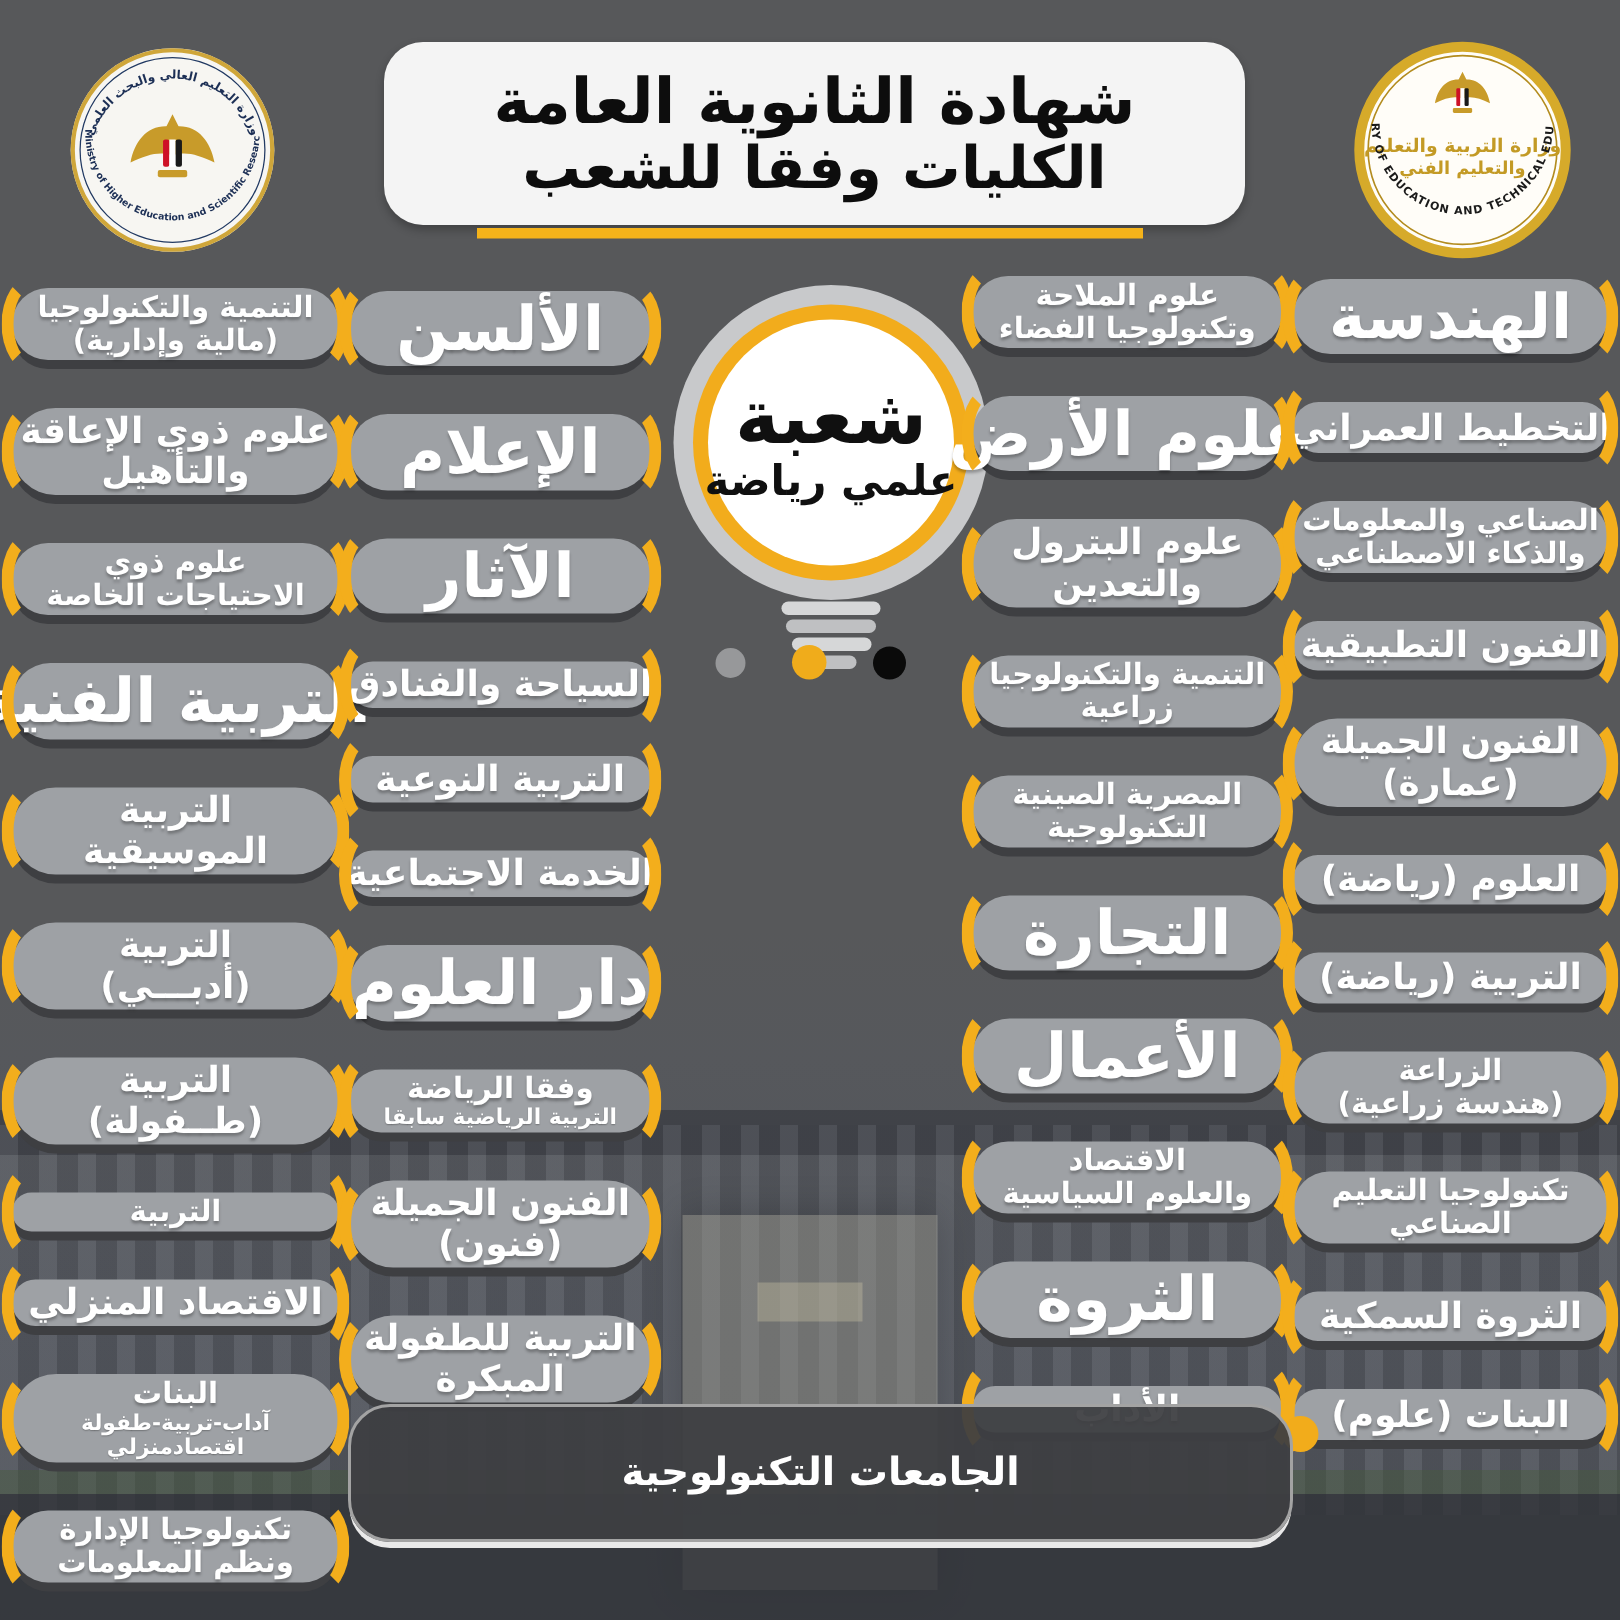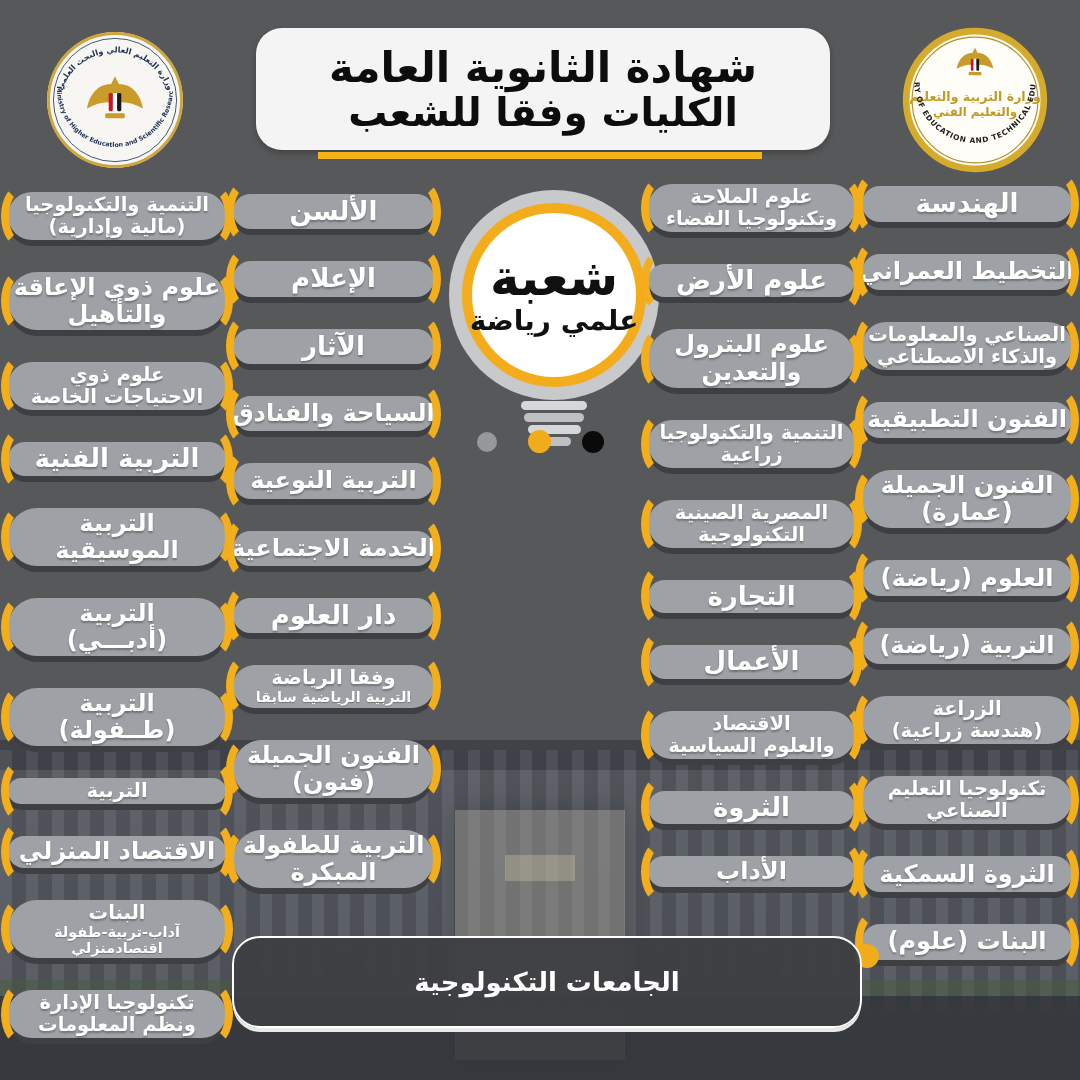--- a/index.html
+++ b/index.html
@@ -57,33 +57,33 @@
   .col{position:absolute;display:flex;flex-direction:column;justify-content:space-between;z-index:3;}
   .col-1{left:8px;  top:176px;width:218px;height:796px;}
   .col-2{left:233px;top:178px;width:201px;height:726px;}
   .col-3{left:648px;top:168px;width:207px;height:734px;}
   .col-4{left:862px;top:170px;width:210px;height:806px;}
   .pill{position:relative;flex:1 1 0;margin:16px 0;background:#9EA1A5;border-radius:40px;
         box-shadow:0 6px 0 #3e3f42;display:flex;flex-direction:column;align-items:center;justify-content:center;
         color:#ffffff;text-align:center;padding:2px 16px;}
   .pill .line{font-weight:bold;line-height:1.13;direction:rtl;white-space:nowrap;
               text-shadow:0 2px 2px rgba(0,0,0,.28);}
-  .pill.xl .line{font-size:26px;}
+  .pill.xl .line{font-size:41px;}
   .pill.lg .line{font-size:24px;}
   .pill.md .line{font-size:19.5px;}
   .pill .sub{font-size:14.5px;font-weight:bold;line-height:1.12;direction:rtl;
              text-shadow:0 1px 1px rgba(0,0,0,.28);}
   .pill::before{content:"";position:absolute;left:-7px;top:50%;transform:translateY(-50%);
                 width:25px;height:48px;border:8px solid transparent;border-left-color:#F3AE1C;border-radius:50%;}
   .pill::after{content:"";position:absolute;right:-7px;top:50%;transform:translateY(-50%);
                width:25px;height:48px;border:8px solid transparent;border-right-color:#F3AE1C;border-radius:50%;}
 
   
   .banner{position:absolute;left:232px;top:936px;width:626px;height:88px;z-index:4;
-          background:rgba(62,63,66,.94);border:2px solid #ffffff;border-radius:28px;
+          background:rgba(62,63,66,.94);border:2px solid #a3a3a3;border-radius:28px;
           box-shadow:0 5px 0 -1px #e9e9e9;display:flex;flex-direction:column;align-items:center;
           justify-content:center;color:#fff;text-align:center;}
   .banner-l1{font-size:26px;font-weight:bold;line-height:1.25;direction:rtl;}
   .banner-l2{font-size:25px;font-weight:bold;line-height:1.25;direction:rtl;}
   .banner-dot{position:absolute;left:855px;top:944px;width:24px;height:24px;border-radius:50%;
               background:#F2AC1B;z-index:3;}
 </style>
 </head>
 <body>
 

